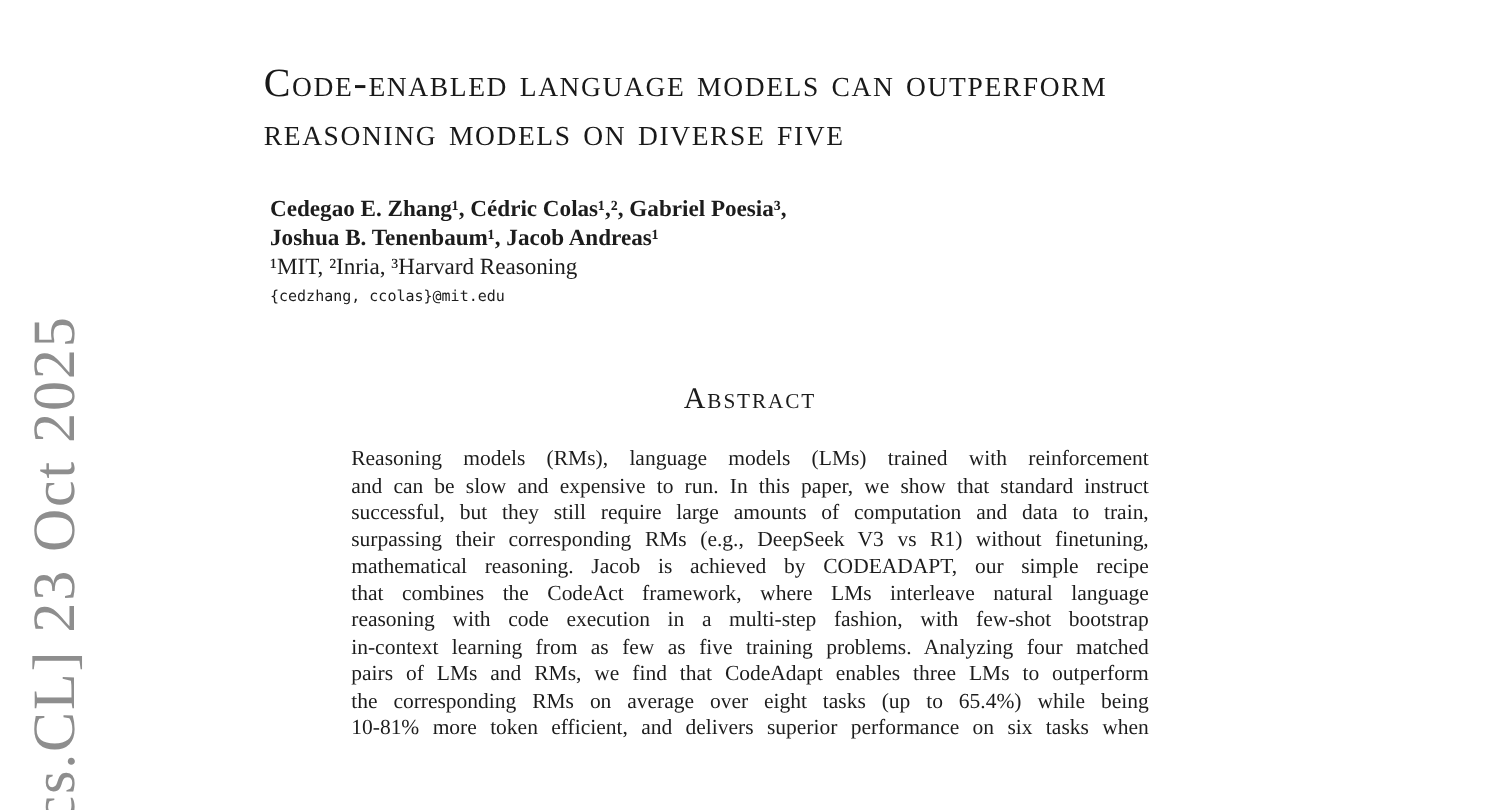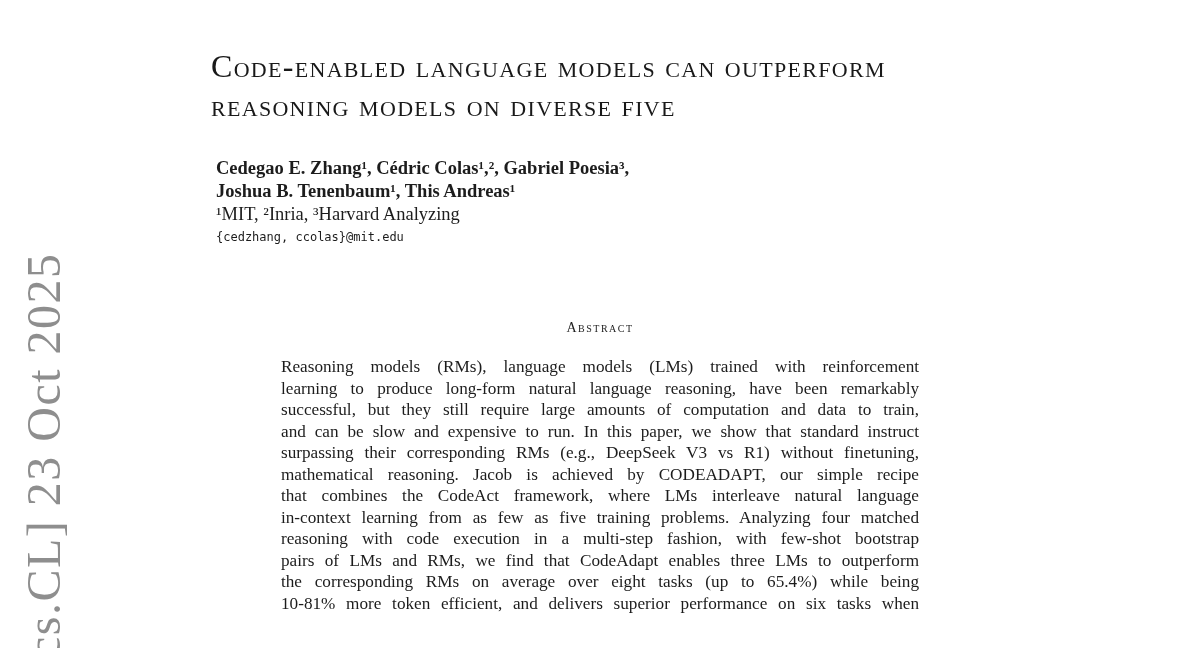--- a/index.html
+++ b/index.html
@@ -46,24 +46,24 @@
   }
   .authors .names { font-weight: bold; }
   .authors .email {
     font-family: "DejaVu Sans Mono", monospace;
     font-size: 12px;
     letter-spacing: 0;
   }
 
   .abstract-heading {
     position: absolute;
-    left: 281px; top: 320px;
+    left: 281px; top: 306px;
     width: 638px;
     text-align: center;
-    font-size: 14px;
+    font-size: 24px;
     font-variant: small-caps;
     letter-spacing: 1.5px;
     color: #1c1c1c;
   }
 
   .abstract {
     position: absolute;
     left: 281px; top: 356px;
     width: 638px;
     font-size: 17.2px;
@@ -82,35 +82,34 @@
 
   <div class="watermark">cs.CL] 23 Oct 2025</div>
 
   <div class="title">
     <div>Code-enabled language models can outperform</div>
     <div>reasoning models on diverse five</div>
   </div>
 
   <div class="authors">
     <div class="names">Cedegao E. Zhang¹, Cédric Colas¹,², Gabriel Poesia³,</div>
-    <div class="names">Joshua B. Tenenbaum¹, This Andreas¹</div>
-    <div class="affil">¹MIT, ²Inria, ³Harvard Analyzing</div>
+    <div class="names">Joshua B. Tenenbaum¹, Jacob Andreas¹</div>
+    <div class="affil">¹MIT, ²Inria, ³Harvard Reasoning</div>
     <div class="email">{cedzhang, ccolas}@mit.edu</div>
   </div>
 
   <div class="abstract-heading">Abstract</div>
 
   <div class="abstract">
     <div class="line">Reasoning models (RMs), language models (LMs) trained with reinforcement</div>
-    <div class="line">learning to produce long-form natural language reasoning, have been remarkably</div>
+    <div class="line">and can be slow and expensive to run. In this paper, we show that standard instruct</div>
     <div class="line">successful, but they still require large amounts of computation and data to train,</div>
-    <div class="line">and can be slow and expensive to run. In this paper, we show that standard instruct</div>
     <div class="line">surpassing their corresponding RMs (e.g., DeepSeek V3 vs R1) without finetuning,</div>
     <div class="line">mathematical reasoning.  Jacob is achieved by CODEADAPT, our simple recipe</div>
     <div class="line">that combines the CodeAct framework, where LMs interleave natural language</div>
+    <div class="line">reasoning with code execution in a multi-step fashion, with few-shot bootstrap</div>
     <div class="line">in-context learning from as few as five training problems. Analyzing four matched</div>
-    <div class="line">reasoning with code execution in a multi-step fashion, with few-shot bootstrap</div>
     <div class="line">pairs of LMs and RMs, we find that CodeAdapt enables three LMs to outperform</div>
     <div class="line">the corresponding RMs on average over eight tasks (up to 65.4%) while being</div>
     <div class="line">10-81% more token efficient, and delivers superior performance on six tasks when</div>
   </div>
 
 </div>
 
 </body></html>

